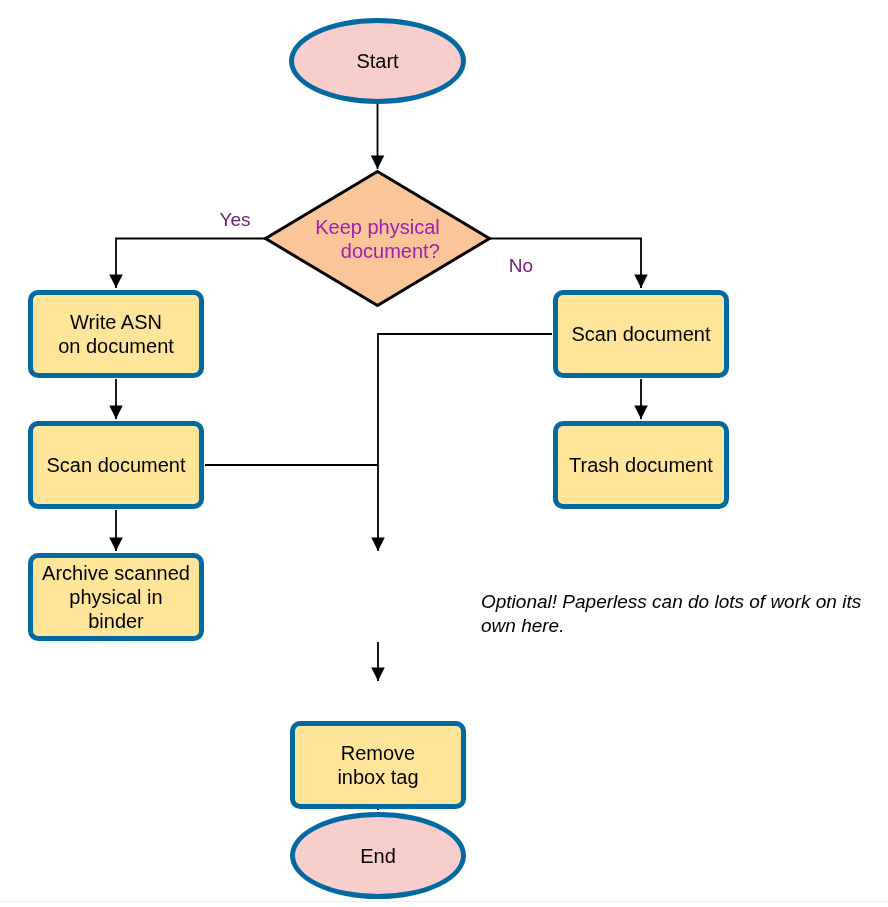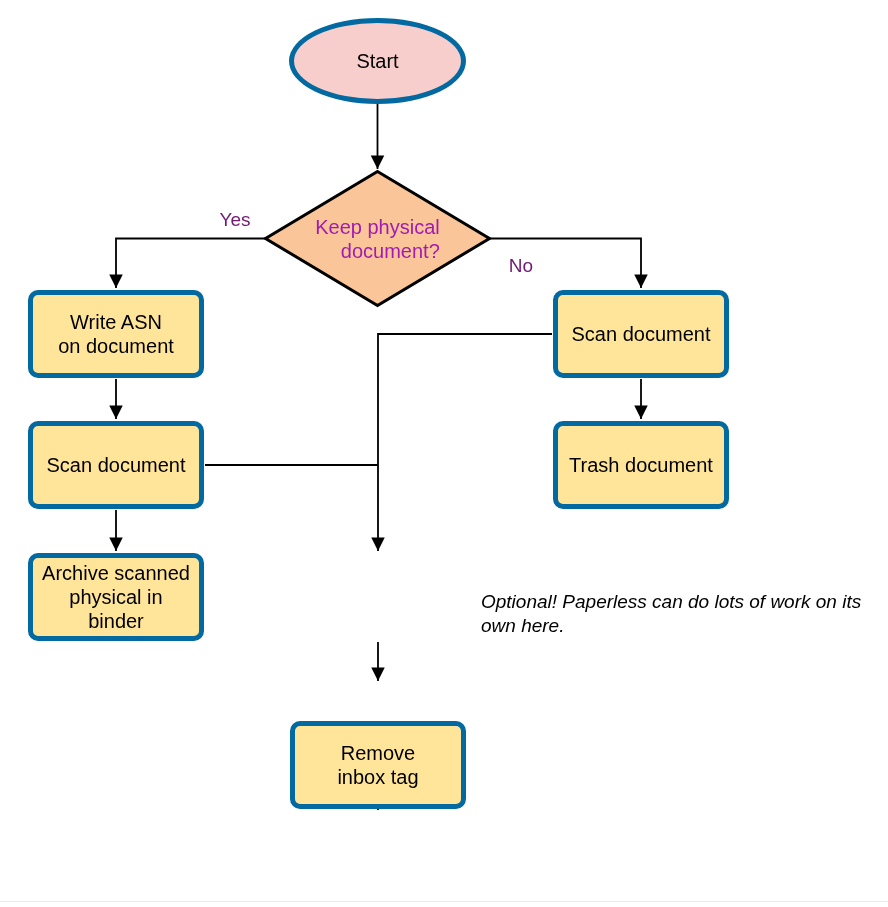--- a/index.html
+++ b/index.html
@@ -125,20 +125,21 @@
   <div class="node process" style="left:28px; top:553px;">Archive scanned
 physical in
 binder</div>
 
   <div class="node process" style="left:553px; top:290px;">Scan document</div>
   <div class="node process" style="left:553px; top:421px;">Trash document</div>
 
   <div class="node process" style="left:290px; top:683px;margin-top:38px;">Remove
 inbox tag</div>
 
+  <div class="node terminal" style="left:290px; top:812px; width:176px; height:87px;">End</div>
 
   <div class="edge-label" style="left:205px; top:210px;">Yes</div>
   <div class="edge-label" style="left:491px; top:210px;margin-top:46px;">No</div>
 
   <div class="note">Optional! Paperless can do lots of work on its own here.</div>
 
   <div class="bottom-divider"></div>
 
 </div>
 

